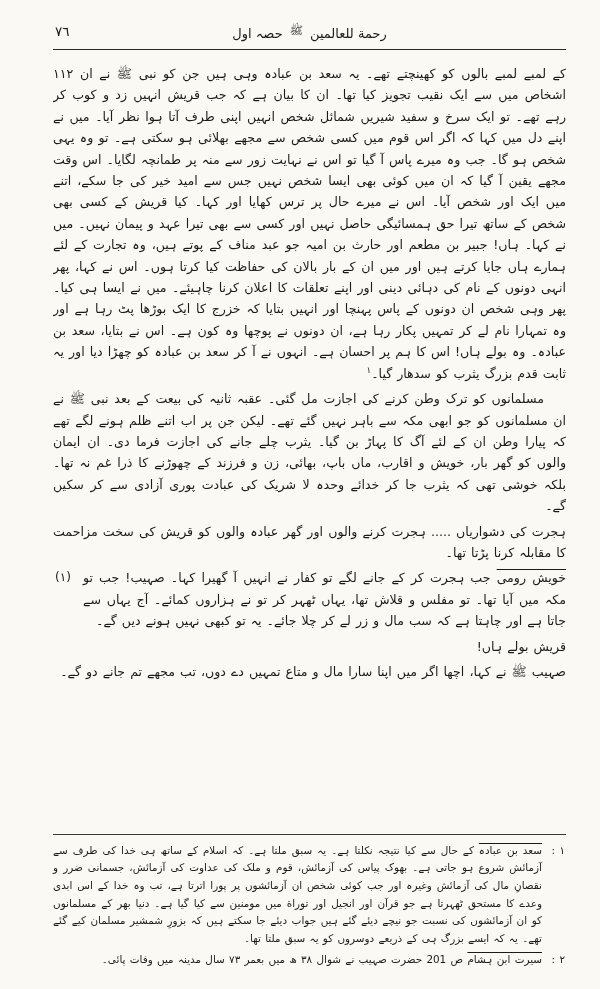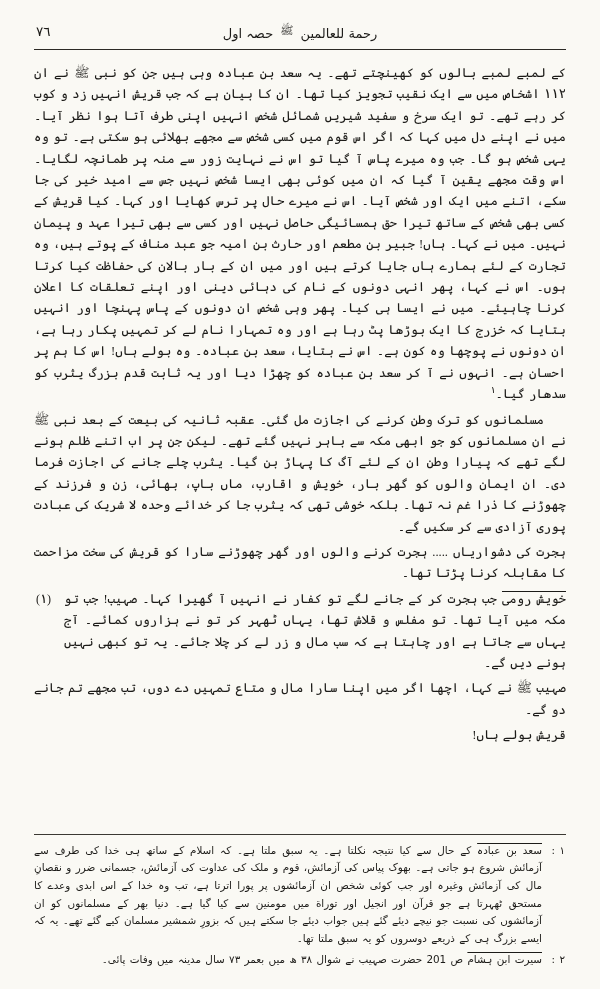--- a/index.html
+++ b/index.html
@@ -5,21 +5,21 @@
   * { margin:0; padding:0; box-sizing:border-box; }
   html, body { width:600px; }
   body {
     font-family:"DejaVu Sans", sans-serif;
     background:#e9e7e1;
   }
   .page {
     width:600px; height:989px;
     background:#faf9f4;
     color:#1c1b18;
-    padding:20px 34px 16px 34px;
+    padding:20px 34px 16px 53px;
     overflow:hidden;
     display:flex; flex-direction:column;
     direction:rtl;
   }
   
   .page-header {
     position:relative;
     height:26px;
     display:flex; align-items:center; justify-content:center;
     font-size:13px;
@@ -37,21 +37,21 @@
   
   .body-text {
     flex:1 1 auto;
     overflow:hidden;
     margin-top:13px;
     font-size:12.6px;
     line-height:21.4px;
     text-align:justify;
     word-spacing:1px;
   }
-  .body-text p, .body-text .numbered { margin-bottom:4px;font-family:Liberation Serif, serif; }
+  .body-text p, .body-text .numbered { margin-bottom:4px; }
   .indent { text-indent:22px; }
   .numbered { position:relative; padding-left:30px; }
   .item-marker { position:absolute; left:2px; top:0; font-size:12px; }
   .lead-over { text-decoration:overline; }
   sup.fn-ref { font-size:8.5px; vertical-align:super; line-height:0; }
   
   .footnote-rule {
     border-top:1px solid #3b3933;
     margin:4px 0 7px 0;
   }
@@ -79,30 +79,30 @@
   </header>
 
   <div class="header-rule"></div>
 
   <main class="body-text">
 
     <p><span>کے لمبے لمبے بالوں کو کھینچتے تھے۔ یہ سعد بن عبادہ وہی ہیں جن کو نبی ﷺ نے ان ١١٢ اشخاص میں سے ایک نقیب تجویز کیا تھا۔ ان کا بیان ہے کہ جب قریش انہیں زد و کوب کر رہے تھے۔ تو ایک سرخ و سفید شیریں شمائل شخص انہیں اپنی طرف آتا ہوا نظر آیا۔ میں نے اپنے دل میں کہا کہ اگر اس قوم میں کسی شخص سے مجھے بھلائی ہو سکتی ہے۔ تو وہ یہی شخص ہو گا۔ جب وہ میرے پاس آ گیا تو اس نے نہایت زور سے منہ پر طمانچہ لگایا۔ اس وقت مجھے یقین آ گیا کہ ان میں کوئی بھی ایسا شخص نہیں جس سے امید خیر کی جا سکے، اتنے میں ایک اور شخص آیا۔ اس نے میرے حال پر ترس کھایا اور کہا۔ کیا قریش کے کسی بھی شخص کے ساتھ تیرا حق ہمسائیگی حاصل نہیں اور کسی سے بھی تیرا عہد و پیمان نہیں۔ میں نے کہا۔ ہاں! جبیر بن مطعم اور حارث بن امیہ جو عبد مناف کے پوتے ہیں، وہ تجارت کے لئے ہمارے ہاں جایا کرتے ہیں اور میں ان کے بار بالان کی حفاظت کیا کرتا ہوں۔ اس نے کہا، پھر انہی دونوں کے نام کی دہائی دینی اور اپنے تعلقات کا اعلان کرنا چاہیئے۔ میں نے ایسا ہی کیا۔ پھر وہی شخص ان دونوں کے پاس پہنچا اور انہیں بتایا کہ خزرج کا ایک بوڑھا پٹ رہا ہے اور وہ تمہارا نام لے کر تمہیں پکار رہا ہے، ان دونوں نے پوچھا وہ کون ہے۔ اس نے بتایا، سعد بن عبادہ۔ وہ بولے ہاں! اس کا ہم پر احسان ہے۔ انہوں نے آ کر سعد بن عبادہ کو چھڑا دیا اور یہ ثابت قدم بزرگ یثرب کو سدھار گیا۔</span><sup class="fn-ref">١</sup></p>
 
     <p class="indent">مسلمانوں کو ترک وطن کرنے کی اجازت مل گئی۔ عقبہ ثانیہ کی بیعت کے بعد نبی ﷺ نے ان مسلمانوں کو جو ابھی مکہ سے باہر نہیں گئے تھے۔ لیکن جن پر اب اتنے ظلم ہونے لگے تھے کہ پیارا وطن ان کے لئے آگ کا پہاڑ بن گیا۔ یثرب چلے جانے کی اجازت فرما دی۔ ان ایمان والوں کو گھر بار، خویش و اقارب، ماں باپ، بھائی، زن و فرزند کے چھوڑنے کا ذرا غم نہ تھا۔ بلکہ خوشی تھی کہ یثرب جا کر خدائے وحدہ لا شریک کی عبادت پوری آزادی سے کر سکیں گے۔</p>
 
-    <p>ہجرت کی دشواریاں ..... ہجرت کرنے والوں اور گھر چھوڑنے سارا کو قریش کی سخت مزاحمت کا مقابلہ کرنا پڑتا تھا۔</p>
+    <p>ہجرت کی دشواریاں ..... ہجرت کرنے والوں اور گھر عبادہ والوں کو قریش کی سخت مزاحمت کا مقابلہ کرنا پڑتا تھا۔</p>
 
     <div class="numbered">
       <span class="item-marker">(١)</span>
       <span class="lead-over">خویش رومی</span><span> جب ہجرت کر کے جانے لگے تو کفار نے انہیں آ گھیرا کہا۔ صہیب! جب تو مکہ میں آیا تھا۔ تو مفلس و قلاش تھا، یہاں ٹھہر کر تو نے ہزاروں کمائے۔ آج یہاں سے جاتا ہے اور چاہتا ہے کہ سب مال و زر لے کر چلا جائے۔ یہ تو کبھی نہیں ہونے دیں گے۔</span>
     </div>
 
+    <p>قریش بولے ہاں!</p>
+
     <p>صہیب ﷺ نے کہا، اچھا اگر میں اپنا سارا مال و متاع تمہیں دے دوں، تب مجھے تم جانے دو گے۔</p>
-
-    <p>قریش بولے ہاں!</p>
 
 
   </main>
 
   <div class="footnote-rule"></div>
 
   <section class="footnotes">
 
     <div class="footnote">
       <span class="fn-marker">١ :</span>

